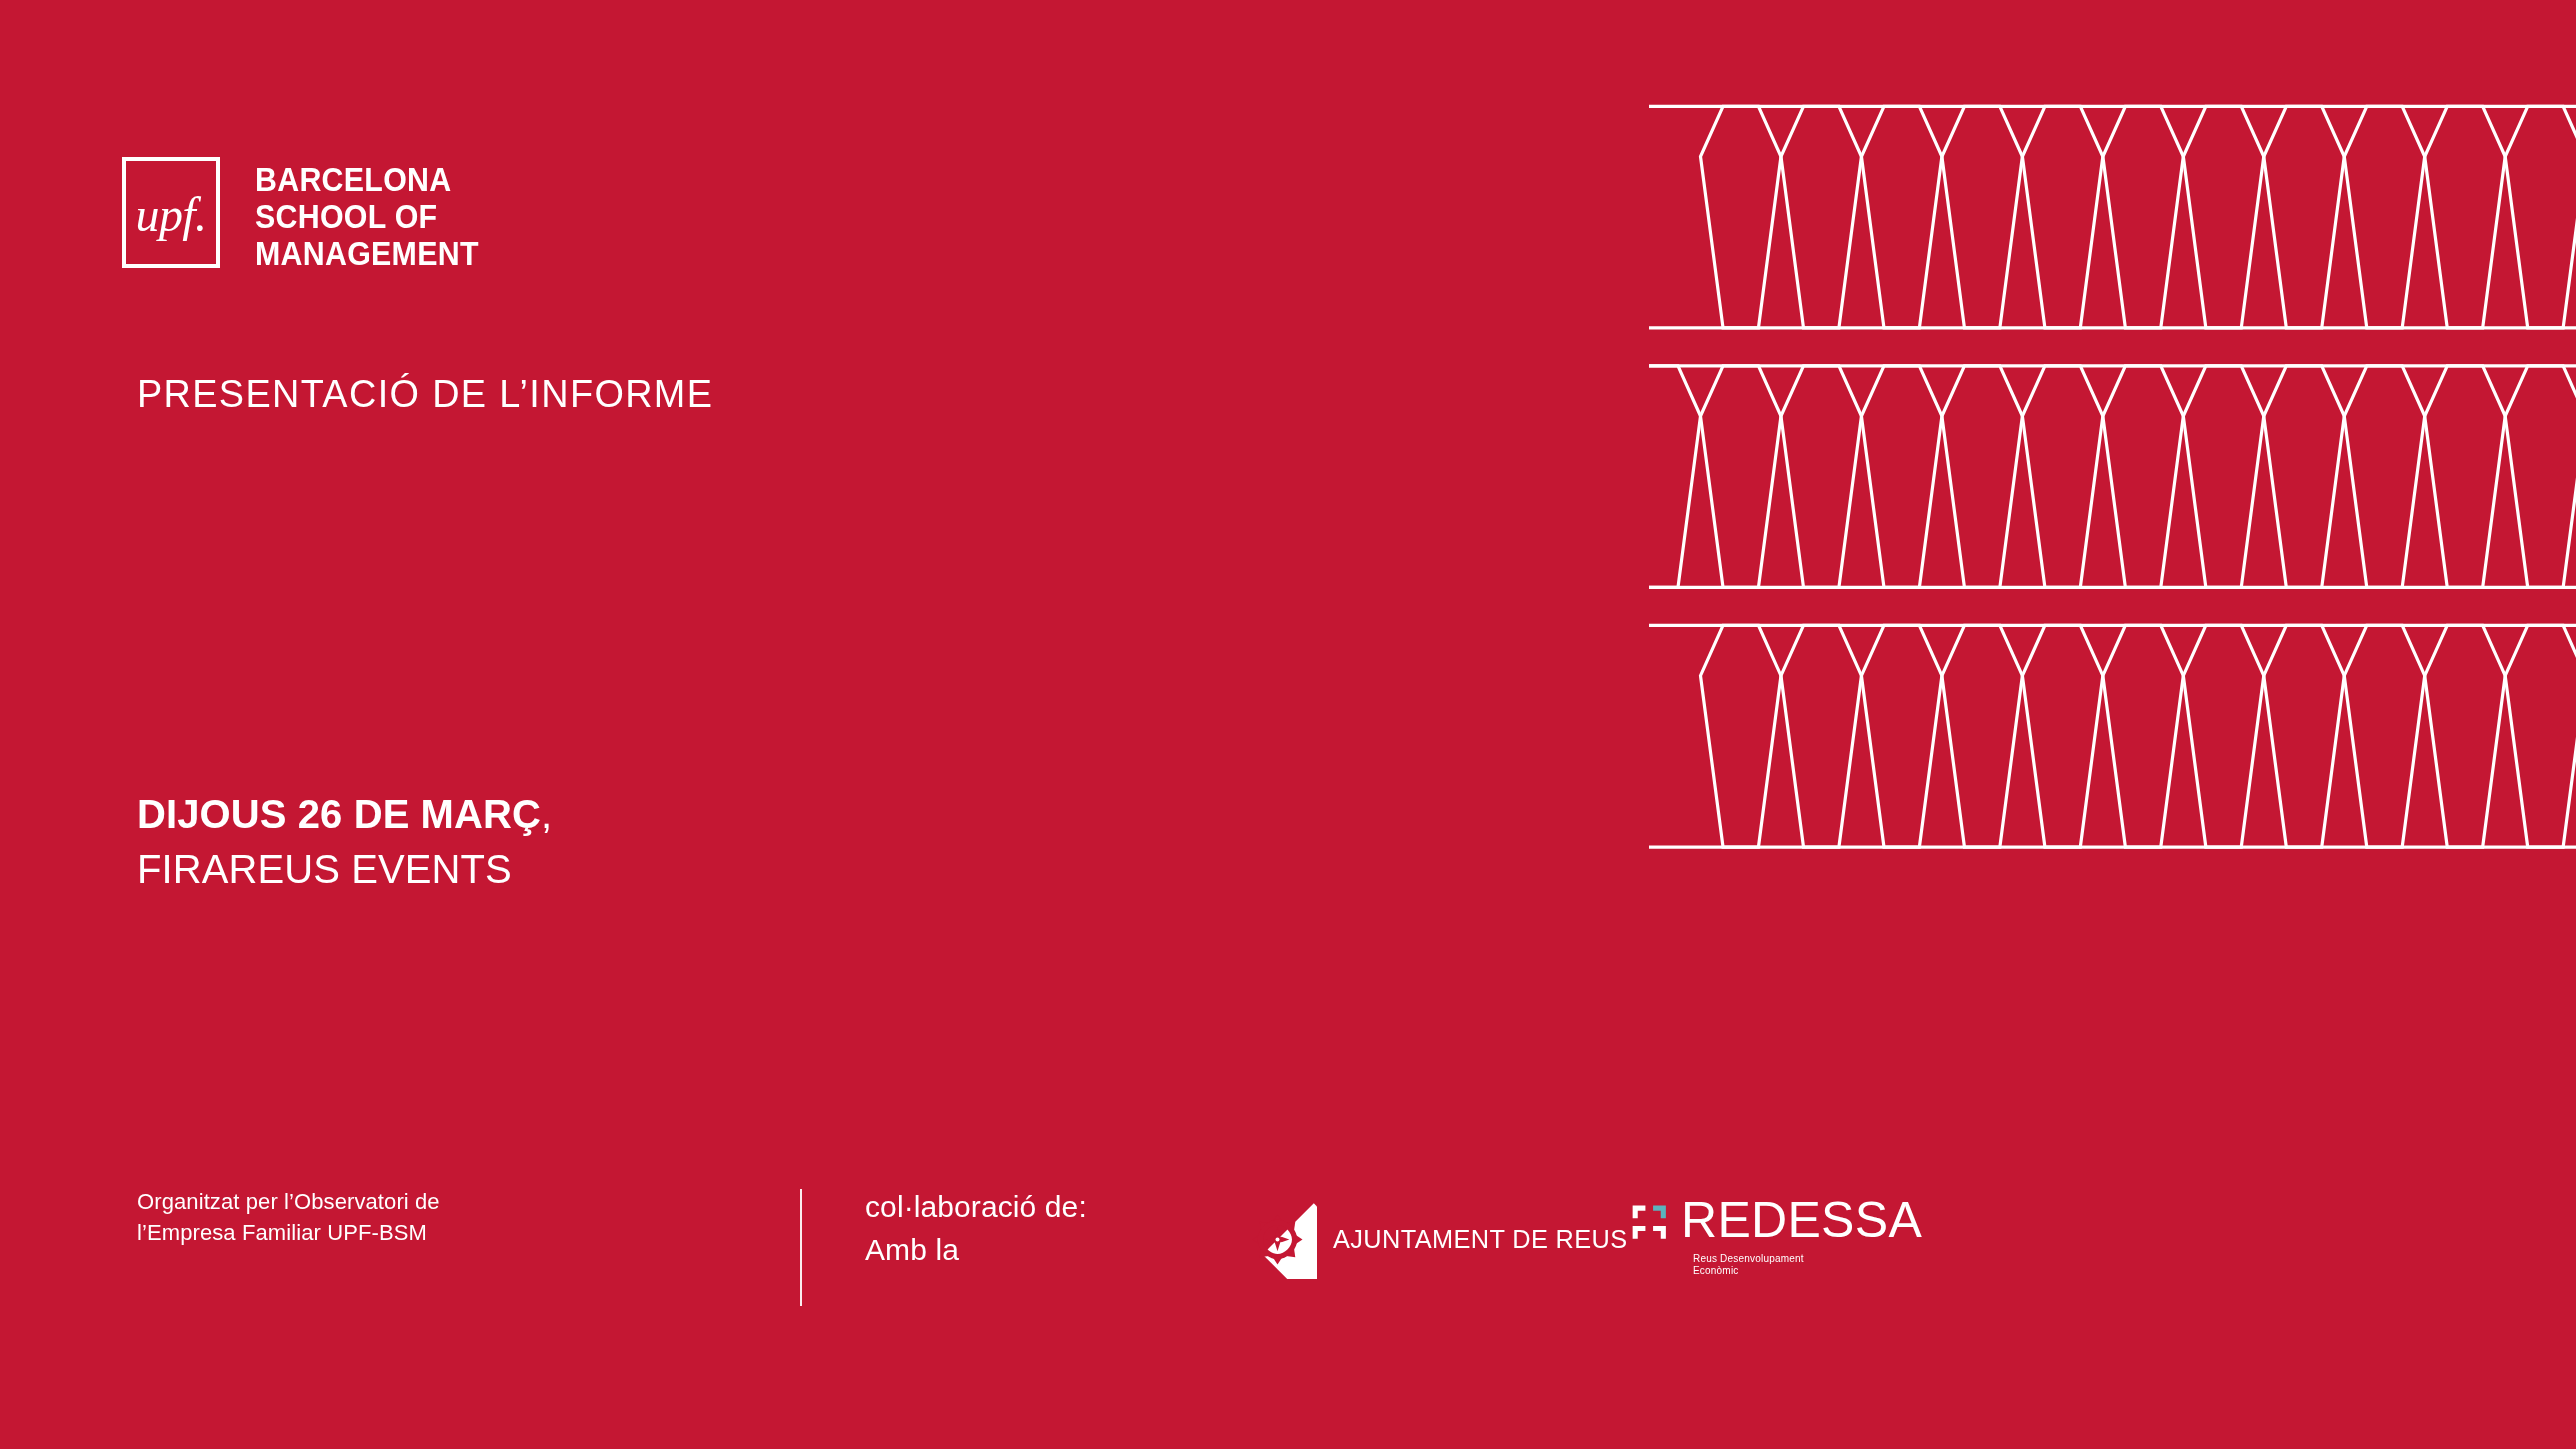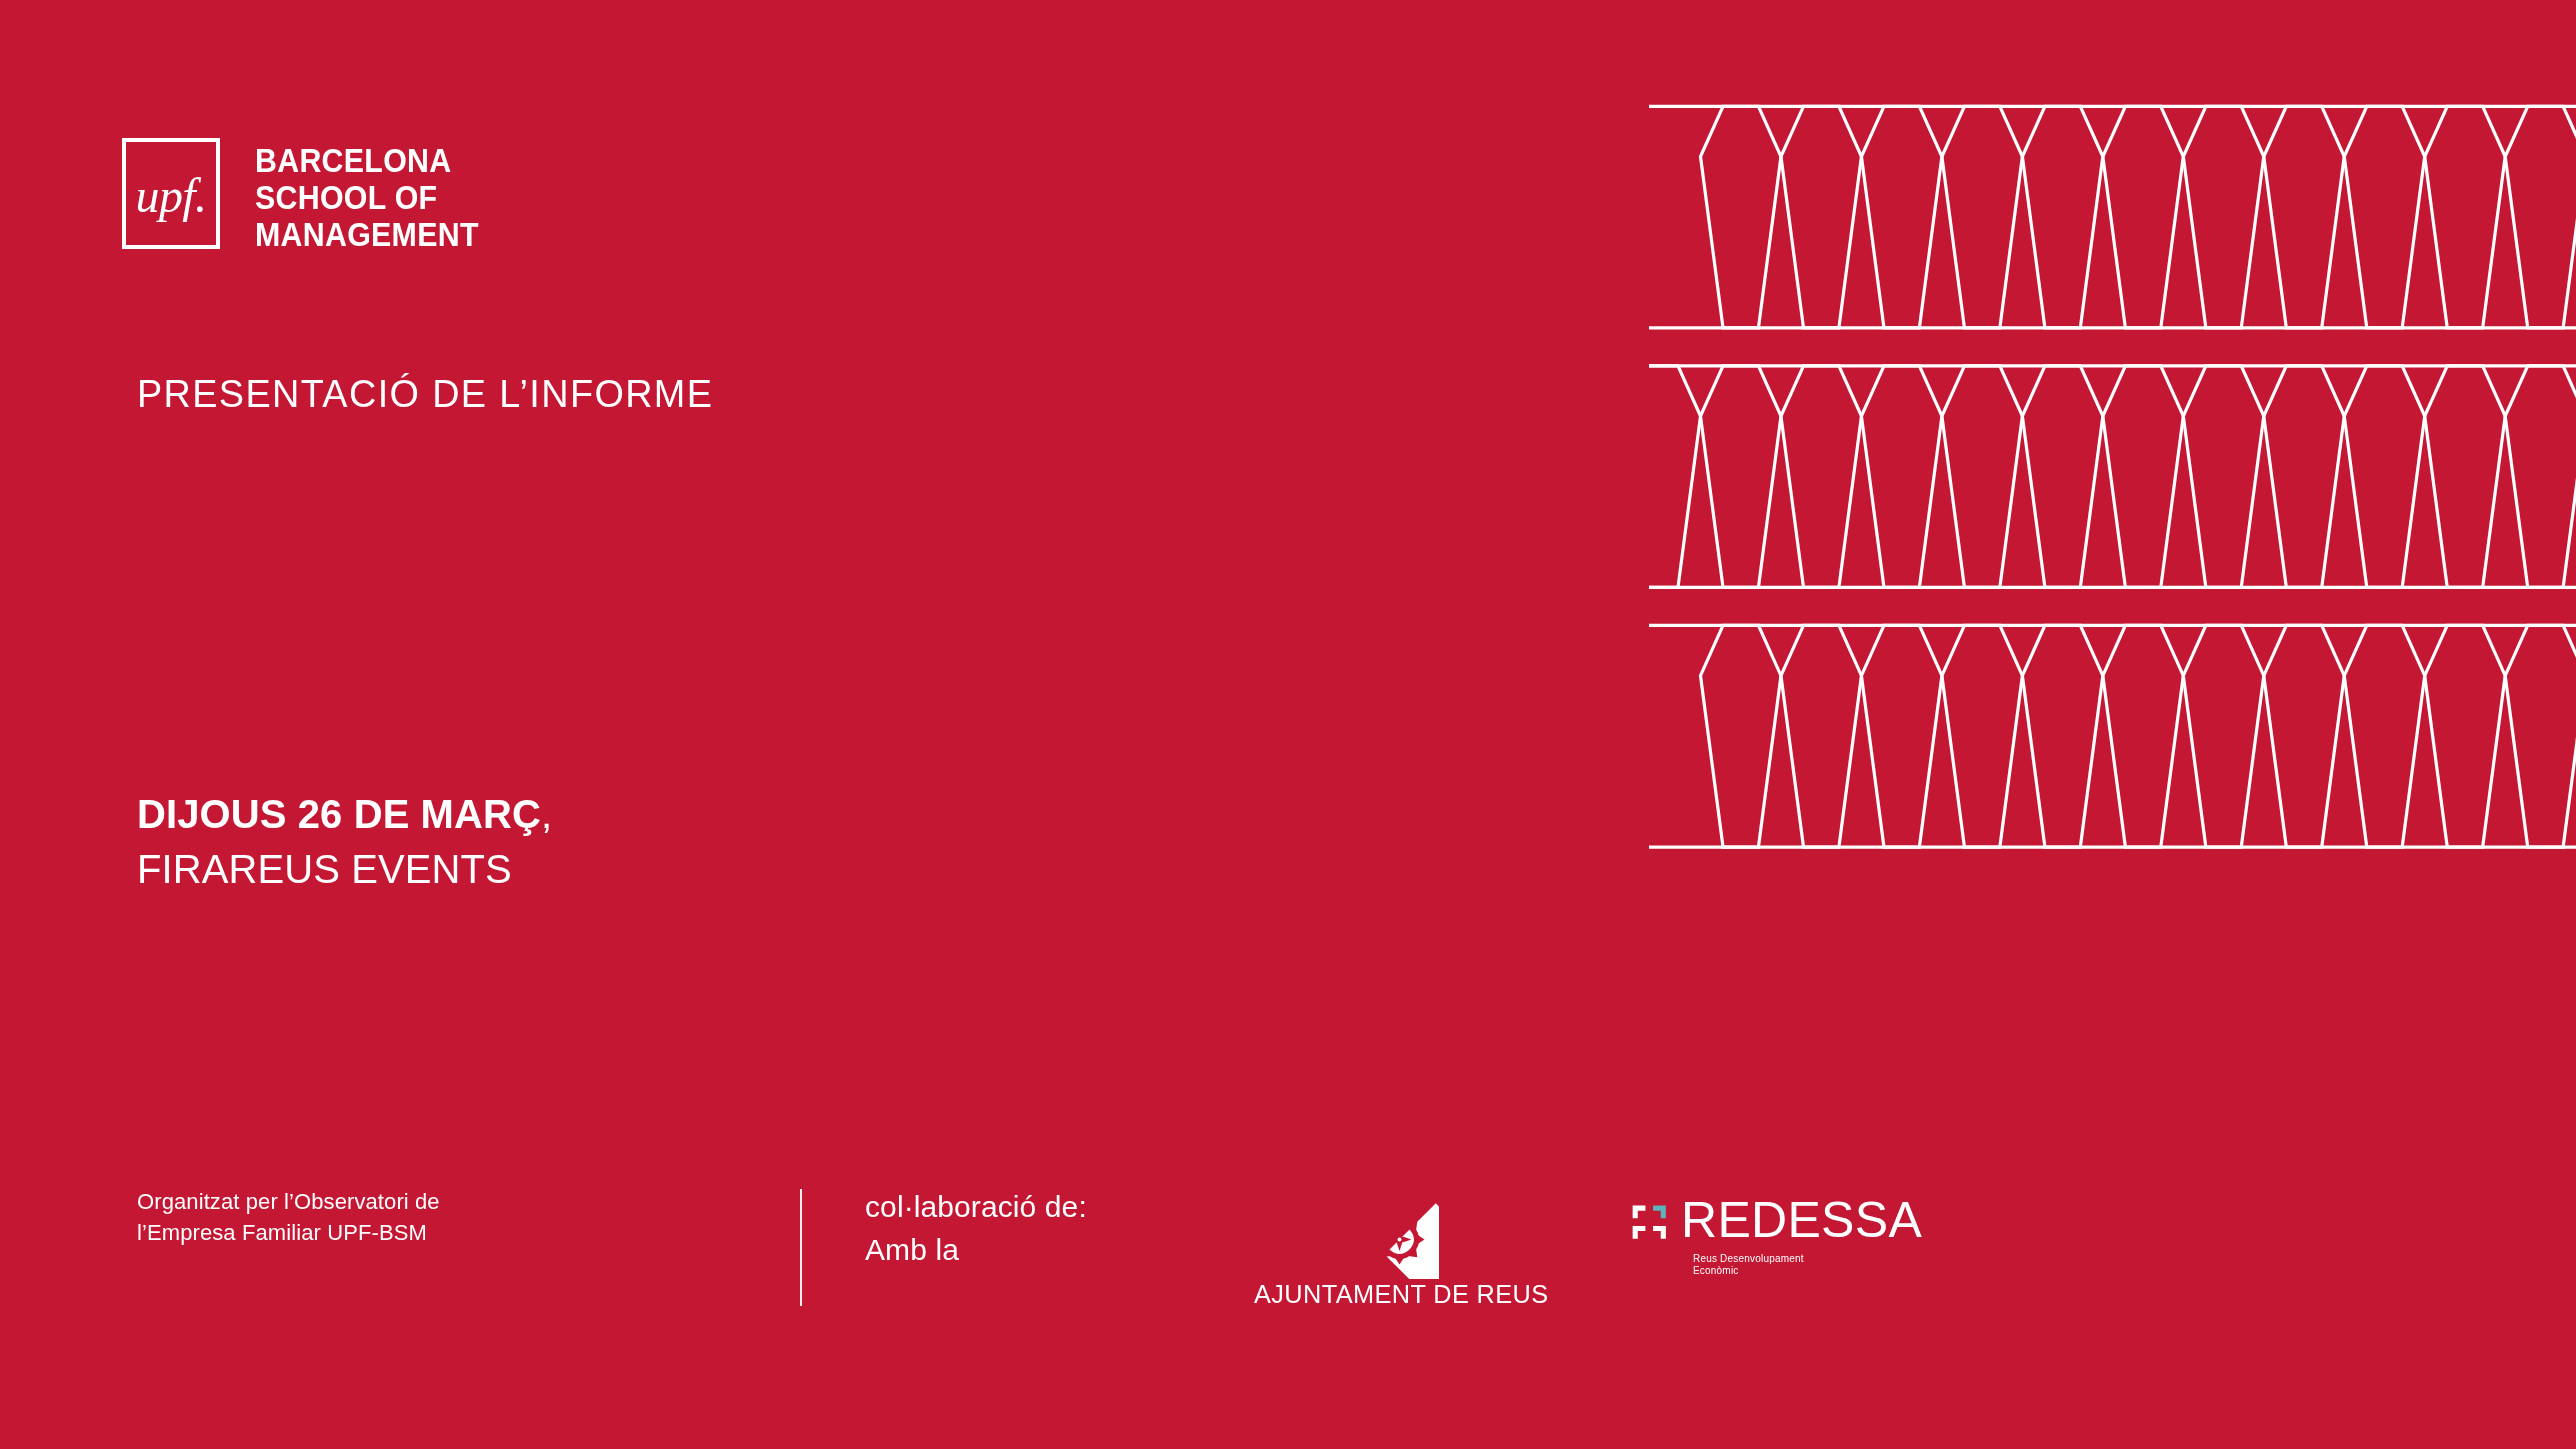--- a/index.html
+++ b/index.html
@@ -32,21 +32,21 @@
   #hex-pattern svg {
     display: block;
     width: 100%;
     height: 100%;
   }
 
   
   #logo-block {
     position: absolute;
     left: 122px;
-    top: 138px;
+    top: 157px;
     display: flex;
     align-items: flex-start;
   }
   #logo-mark {
     width: 98px;
     height: 111px;
     border: 4.5px solid #ffffff;
     box-sizing: border-box;
     position: relative;
     flex: 0 0 auto;
@@ -157,21 +157,20 @@
   }
   #foot-collab .col-line { display: block; }
 
   
   #logo-ajuntament {
     position: absolute;
     left: 1101px;
     top: 14px;
     display: flex;
     align-items: center;
-    flex-direction: column;
   }
   #ajt-diamond {
     width: 79px;
     height: 79px;
     flex: 0 0 auto;
   }
   #ajt-text {
     margin-left: 15.5px;
     font-size: 26.4px;
     font-weight: 400;

